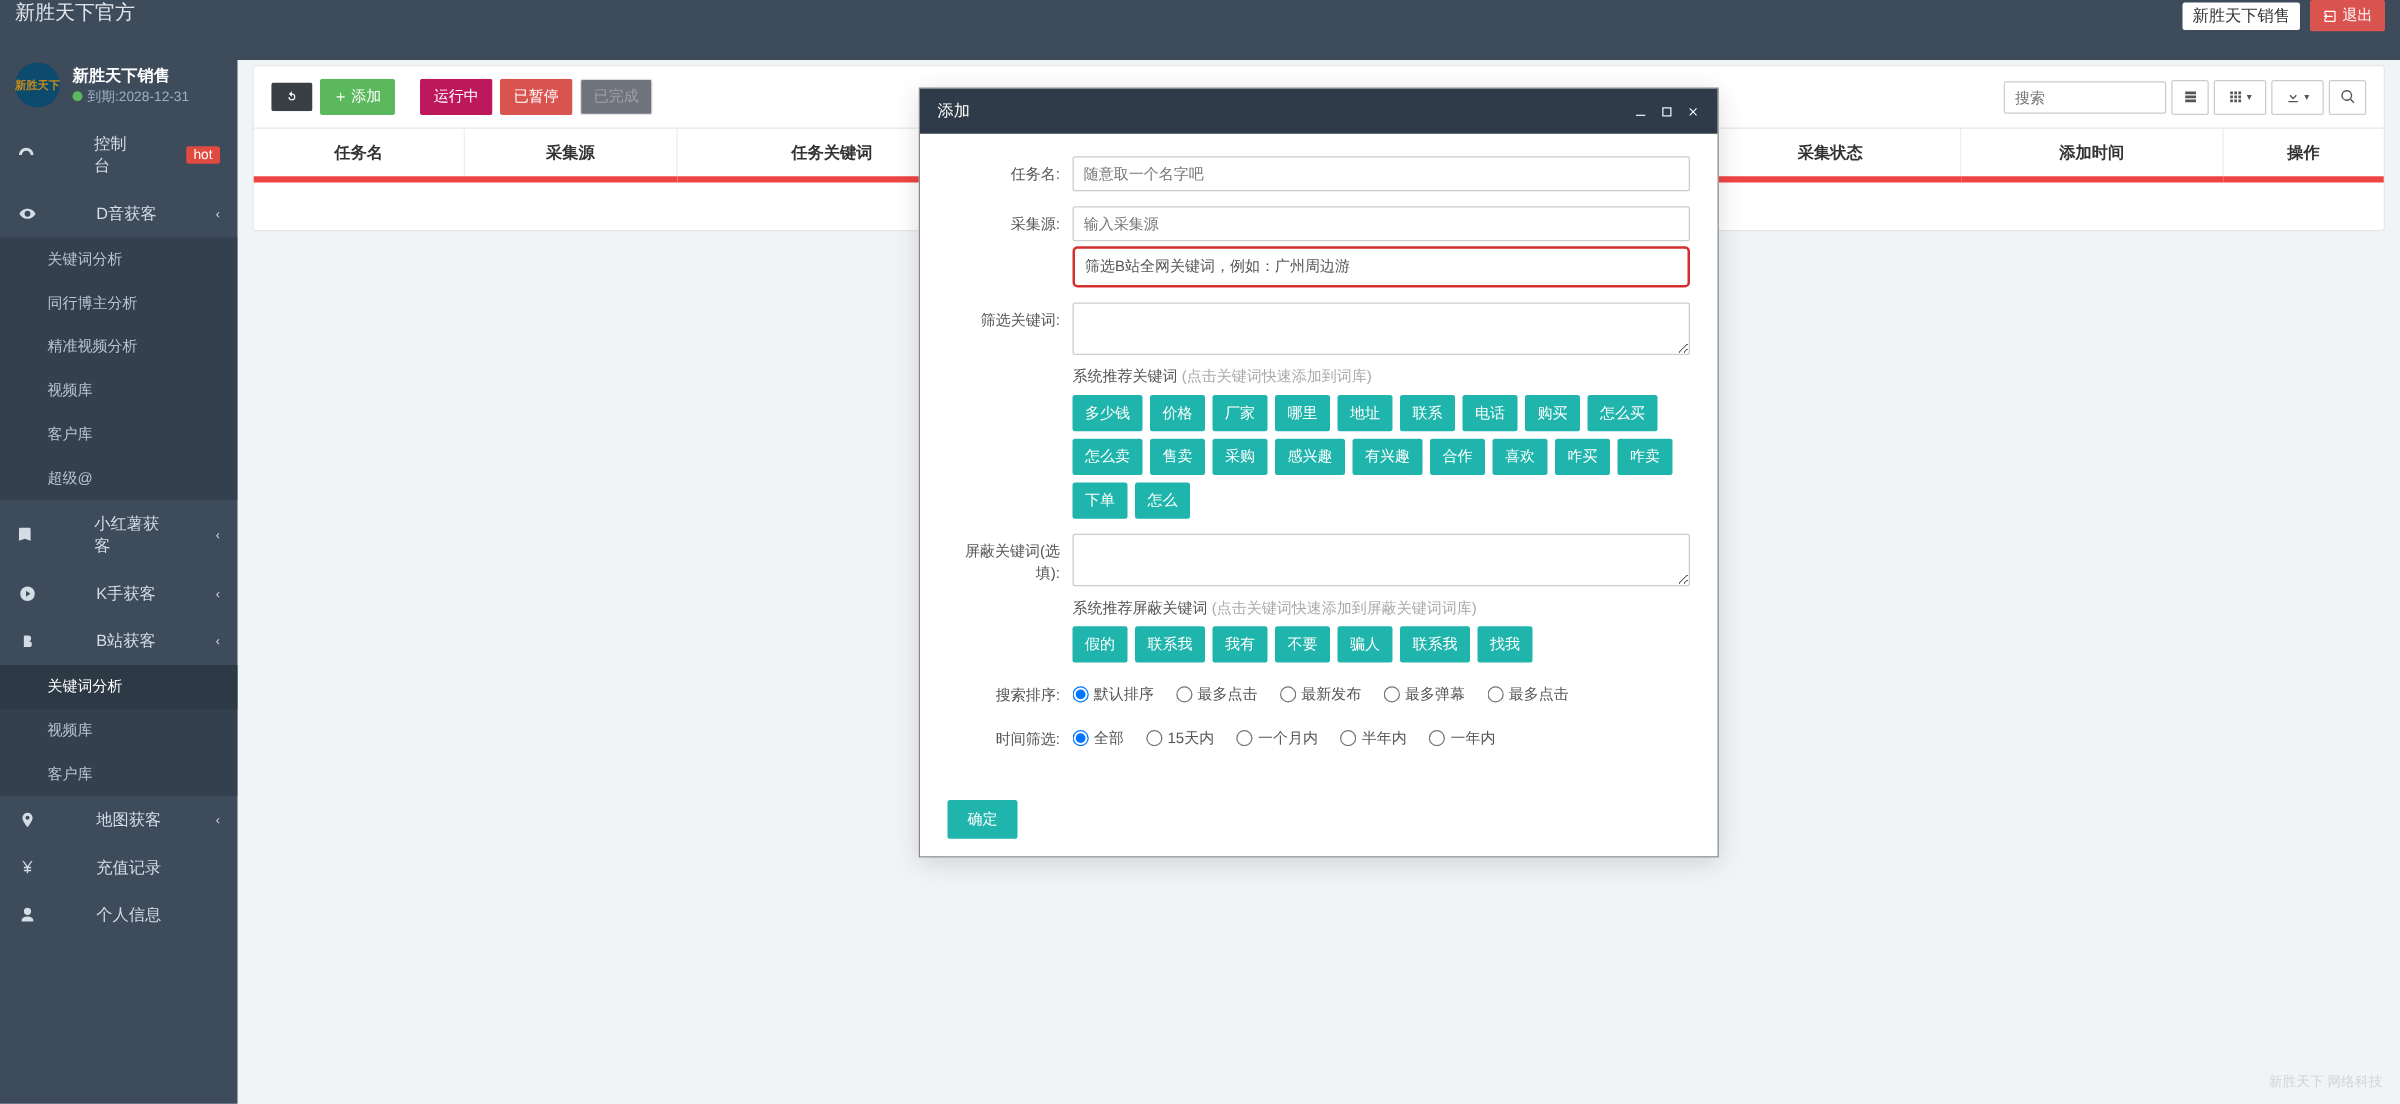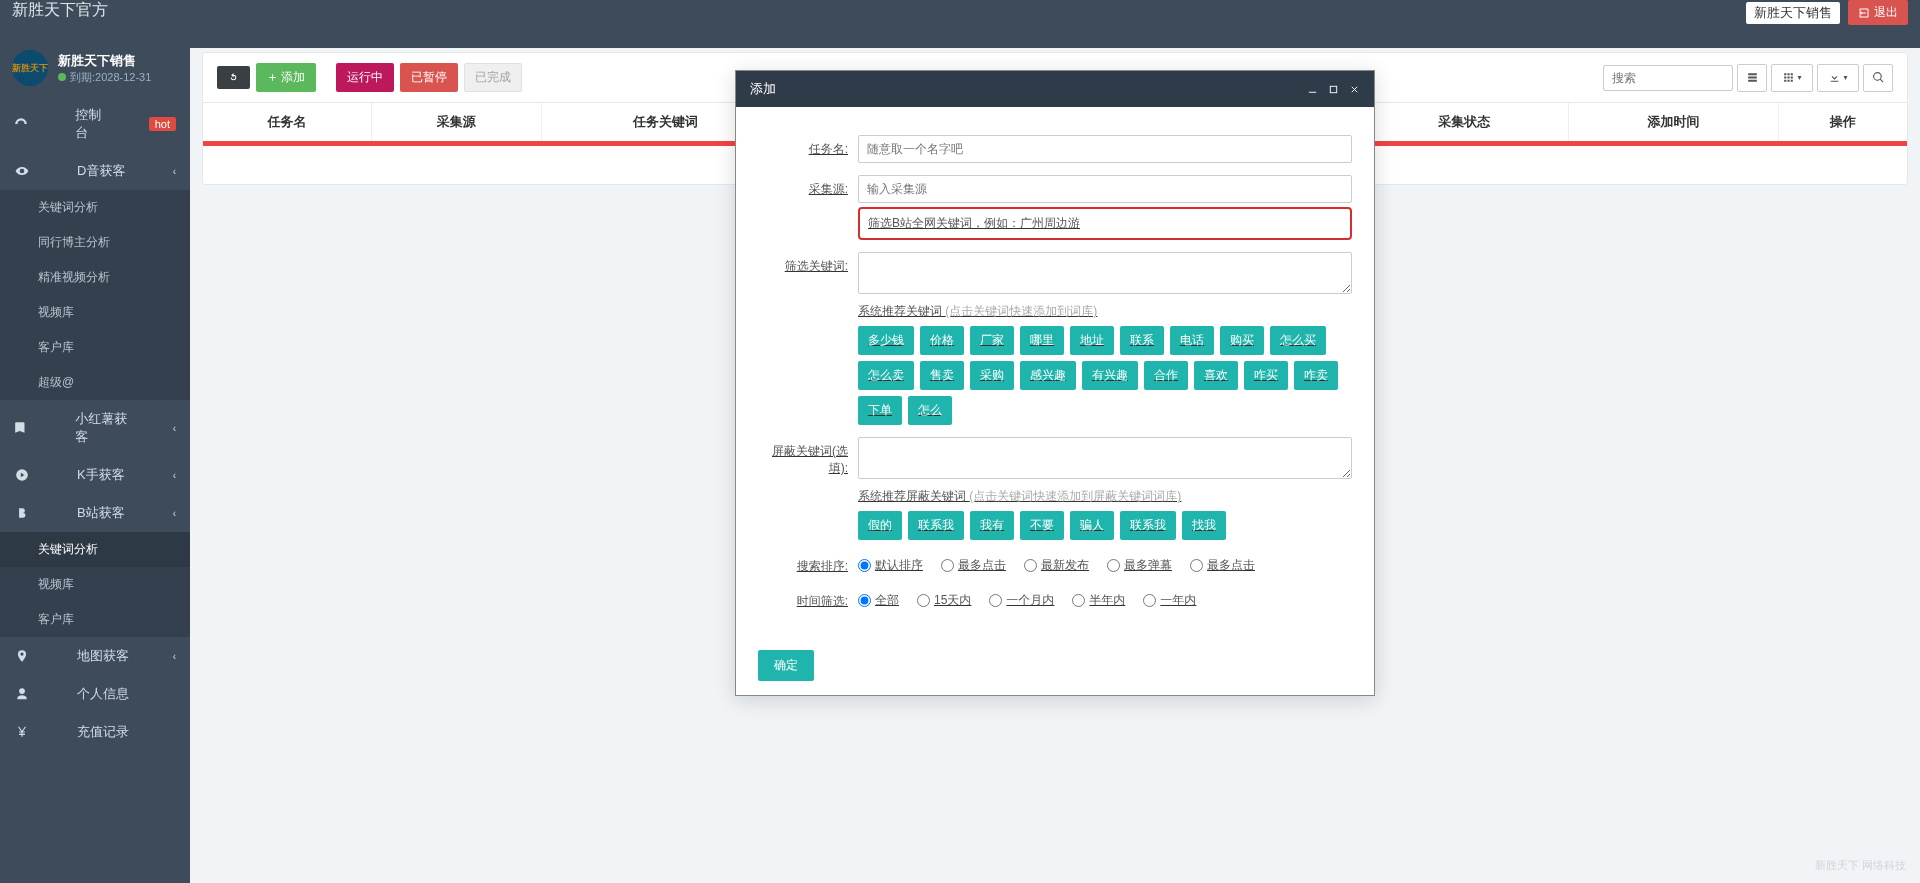--- a/index.html
+++ b/index.html
@@ -35,21 +35,21 @@
 
 .main { position: absolute; top: 40px; left: 190px; right: 0; bottom: 0; padding: 12px; overflow: auto; }
 .panel { background: #fff; border: 1px solid #e7e7e7; border-radius: 3px; }
 .toolbar { padding: 10px 14px; display: flex; align-items: center; gap: 6px; }
 
 .btn { border: 1px solid transparent; padding: 5px 10px; border-radius: 2px; font-size: 12px; cursor: pointer; display: inline-flex; align-items: center; }
 .btn-dark { background: #3a3f44; color: #fff; }
 .btn-success { background: #5cb85c; color: #fff; }
 .btn-teal { background: #be185d; color: #fff; }
 .btn-danger { background: #d9534f; color: #fff; }
-.btn-default { background: #e5e5e5; color: #666; border-color: #ccc; }
+.btn-default { background: #0f172a; color: #666; border-color: #ccc; }
 .btn-default.disabled { opacity: 0.6; }
 .btn svg { width: 11px; height: 11px; }
 
 .spacer { flex: 1; }
 .search-box { display: flex; align-items: center; gap: 4px; }
 .search-box input { border: 1px solid #ccc; padding: 5px 8px; font-size: 12px; width: 130px; border-radius: 2px; }
 .icon-btn { background: #fff; border: 1px solid #ccc; width: 30px; height: 28px; display: inline-flex; align-items: center; justify-content: center; border-radius: 2px; cursor: pointer; color: #555; }
 .icon-btn svg { width: 13px; height: 13px; fill: currentColor; }
 .icon-btn .caret { font-size: 8px; margin-left: 2px; }
 .icon-btn.wide { width: 42px; }
@@ -60,21 +60,21 @@
 th:last-child { border-right: none; }
 .empty-body { height: 40px; }
 
 
 .modal-backdrop { position: fixed; top: 40px; left: 190px; right: 0; bottom: 0; display: flex; align-items: flex-start; justify-content: center; pointer-events: none; }
 .modal { width: 640px; background: #fff; border: 1px solid #888; box-shadow: 0 4px 20px rgba(0,0,0,0.15); margin-top: 30px; pointer-events: auto; }
 .modal-header { background: #2f3b48; color: #fff; padding: 9px 14px; font-size: 13px; display: flex; align-items: center; }
 .modal-header .mh-ctrl { margin-left: auto; display: flex; gap: 10px; font-size: 13px; }
 .modal-header .mh-ctrl span { cursor: pointer; display: inline-flex; align-items: center; }
 .modal-header .mh-ctrl svg { width: 11px; height: 11px; fill: #fff; }
-.modal-body { padding: 28px 22px 14px; max-height: 570px; overflow-y: auto; text-decoration: underline; }
+.modal-body { padding: 18px 22px 14px; max-height: 570px; overflow-y: auto; }
 
 .form-row { display: flex; margin-bottom: 12px; }
 .form-label { width: 100px; text-align: right; padding-right: 10px; font-size: 12px; color: #555; padding-top: 6px; flex-shrink: 0; }
 .form-ctrl { flex: 1; }
 .form-ctrl input[type=text], .form-ctrl textarea { width: 100%; border: 1px solid #ccc; padding: 6px 8px; font-size: 12px; border-radius: 2px; font-family: inherit; }
 .form-ctrl textarea { height: 42px; resize: vertical; }
 .hint-highlight { border: 2px solid #d32f2f; border-radius: 4px; padding: 6px 8px; color: #555; font-size: 12px; }
 .rec-title { font-size: 12px; color: #555; margin-top: 6px; margin-bottom: 6px; }
 .rec-title .muted { color: #aaa; font-size: 12px; }
 .tags { display: flex; flex-wrap: wrap; gap: 6px; }
@@ -189,34 +189,34 @@
               </svg>
             </span>
           <span>地图获客</span>
           <span class="chevron">‹</span>
         </div>
       </li>
       <li>
         <div class="nav-item">
           <span class="icon">
               <svg viewBox="0 0 24 24">
+                <path d="M7 3l5 7 5-7h2l-5.5 8H17v2h-4v2h4v2h-4v3h-2v-3H7v-2h4v-2H7v-2h3.5L5 3h2z"></path>
+              </svg>
+            </span>
+          <span>充值记录</span>
+        </div>
+      </li>
+      <li>
+        <div class="nav-item">
+          <span class="icon">
+              <svg viewBox="0 0 24 24">
                 <path d="M12 12a5 5 0 1 0 0-10 5 5 0 0 0 0 10zm0 2c-4 0-8 2-8 5v2h16v-2c0-3-4-5-8-5z"></path>
               </svg>
             </span>
           <span>个人信息</span>
-        </div>
-      </li>
-      <li>
-        <div class="nav-item">
-          <span class="icon">
-              <svg viewBox="0 0 24 24">
-                <path d="M7 3l5 7 5-7h2l-5.5 8H17v2h-4v2h4v2h-4v3h-2v-3H7v-2h4v-2H7v-2h3.5L5 3h2z"></path>
-              </svg>
-            </span>
-          <span>充值记录</span>
         </div>
       </li>
     </ul>
   </nav>
 </div>
 
 <div class="main">
   <div class="panel">
     <div class="toolbar">
       <button class="btn btn-dark">

